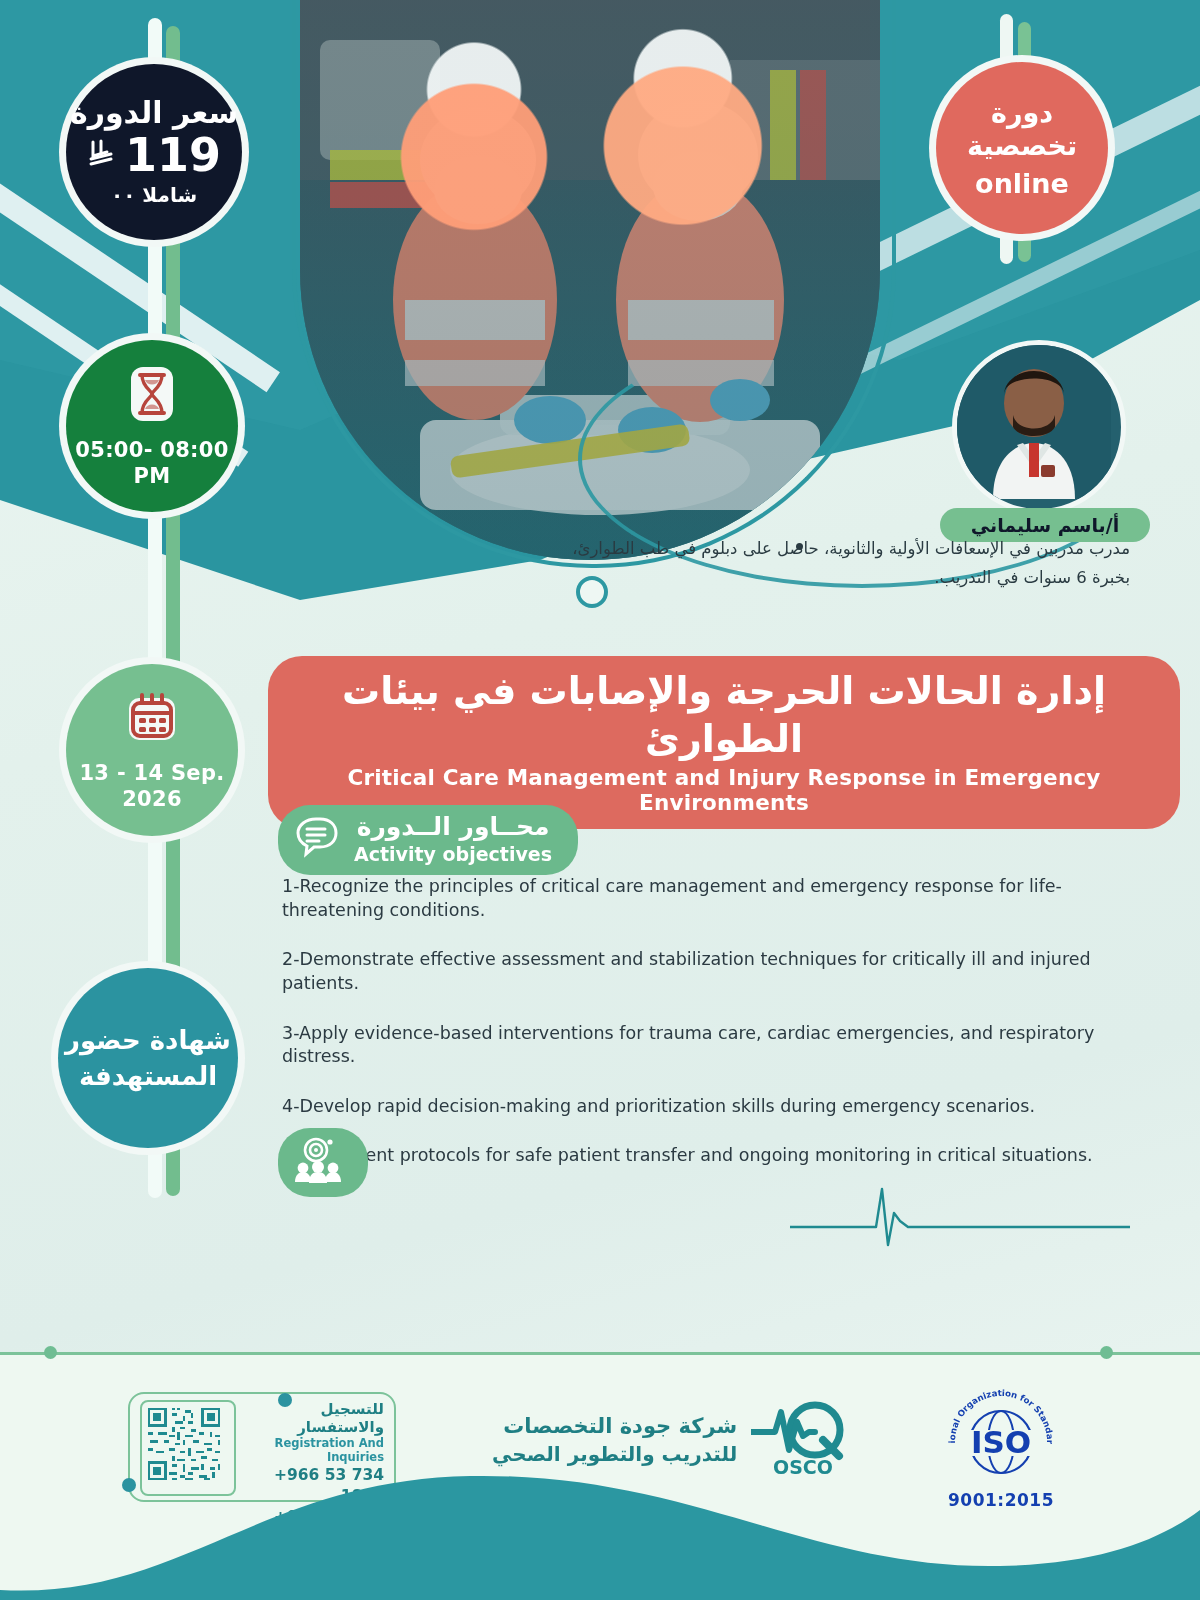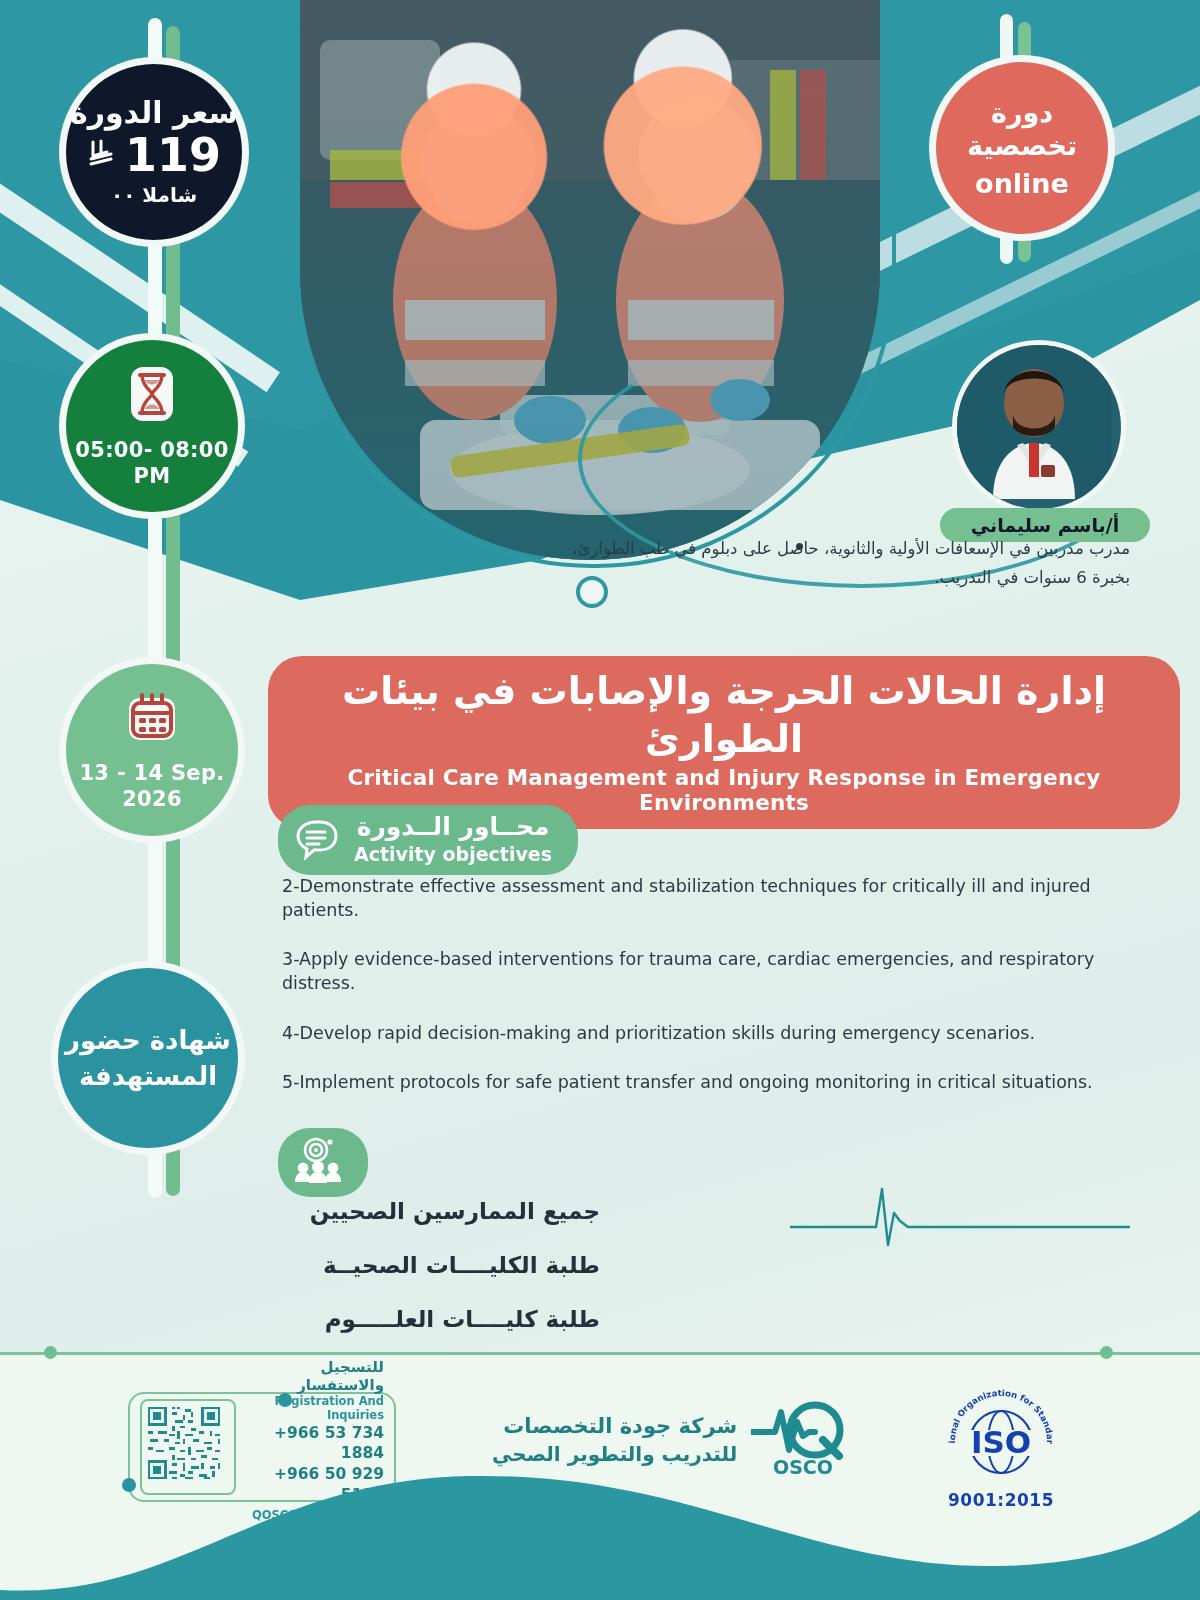--- a/index.html
+++ b/index.html
@@ -139,21 +139,21 @@
   
   .title-banner{
     position:absolute;left:268px;top:656px;width:860px;padding:12px 26px 14px;
     background:#dd6a5f;border-radius:34px;color:#fff;text-align:center;
   }
   .title-ar{font-size:38px;font-weight:800;direction:rtl;line-height:1.25;letter-spacing:0px;}
   .title-en{font-size:21.5px;font-weight:700;margin-top:2px;letter-spacing:.2px;}
 
   
   .pill{
-    position:absolute;display:flex;align-items:flex-end;gap:14px;
+    position:absolute;display:flex;align-items:flex-start;gap:14px;
     background:#6bb98c;border-radius:32px;padding:8px 26px 9px 16px;color:#fff;
   }
   .pill-txt{text-align:center;}
   .pill-ar{font-size:25px;font-weight:800;direction:rtl;line-height:1.15;}
   .pill-en{font-size:19px;font-weight:700;line-height:1.2;margin-top:1px;}
   .pill-objectives{left:278px;top:805px;}
   .pill-audience{left:278px;top:1128px;}
 
   
   .obj-list{position:absolute;left:282px;top:875px;width:852px;}
@@ -164,21 +164,21 @@
 
   
   .aud-list{position:absolute;right:600px;top:1198px;text-align:right;direction:rtl;}
   .aud-item{font-size:23px;font-weight:700;color:#23323a;margin-bottom:28px;white-space:nowrap;}
 
   .ecg{position:absolute;left:790px;top:1175px;}
 
   
   .contact-card{
     position:absolute;left:128px;top:1392px;width:268px;height:110px;
-    border:2px solid #7cc39a;border-radius:16px;display:flex;align-items:center;gap:10px;
+    border:2px solid #7cc39a;border-radius:16px;display:flex;gap:10px;
     padding:6px 10px;box-sizing:border-box;background:transparent;
   }
   .qr{width:86px;height:86px;border:2px solid #7cc39a;border-radius:8px;padding:3px;background:#eef8f1;}
   .contact-txt{text-align:right;direction:rtl;color:#1f7f84;flex:1;}
   .c-ar{font-size:15px;font-weight:800;line-height:1.2;}
   .c-en{font-size:11.5px;font-weight:700;line-height:1.25;color:#2b93a0;}
   .c-ph{font-size:15.5px;font-weight:800;line-height:1.35;direction:ltr;text-align:right;color:#1f7f84;}
   .c-soc{font-size:11.5px;font-weight:700;color:#2b93a0;direction:ltr;text-align:right;margin-top:2px;}
   .card-dot{position:absolute;width:14px;height:14px;border-radius:50%;background:#2b93a0;}
   .cd-1{left:278px;top:1393px;}
@@ -344,20 +344,21 @@
         <path d="M13 16 H31 M13 22 H31 M13 28 H25" stroke="#fff" stroke-width="3" stroke-linecap="round"></path>
       </svg>
     </span>
     <span class="pill-txt">
       <span class="pill-ar" style="display:block">محــاور الــدورة</span>
       <span class="pill-en" style="display:block">Activity objectives</span>
     </span>
   </div>
 
   <div class="obj-list">
+    <div class="obj-item">1-Recognize the principles of critical care management and emergency response for life-threatening conditions.</div>
     <div class="obj-item">2-Demonstrate effective assessment and stabilization techniques for critically ill and injured patients.</div>
     <div class="obj-item">3-Apply evidence-based interventions for trauma care, cardiac emergencies, and respiratory distress.</div>
     <div class="obj-item">4-Develop rapid decision-making and prioritization skills during emergency scenarios.</div>
     <div class="obj-item">5-Implement protocols for safe patient transfer and ongoing monitoring in critical situations.</div>
   </div>
 
   <div class="pill pill-audience">
     <span>
       <svg width="48" height="48" viewBox="0 0 48 48">
         <circle cx="22" cy="14" r="11" fill="none" stroke="#fff" stroke-width="2.6"></circle>
@@ -367,25 +368,20 @@
         <circle cx="9" cy="32" r="5.4" fill="#fff"></circle>
         <circle cx="24" cy="31" r="6" fill="#fff"></circle>
         <circle cx="39" cy="32" r="5.4" fill="#fff"></circle>
         <path d="M1 46 C1 39 5 36 9 36 C13 36 17 39 17 46Z" fill="#fff"></path>
         <path d="M15 47 C15 39 19 36 24 36 C29 36 33 39 33 47Z" fill="#fff"></path>
         <path d="M31 46 C31 39 35 36 39 36 C43 36 47 39 47 46Z" fill="#fff"></path>
       </svg>
     </span>
   </div>
 
-  <div class="aud-list">
-    <div class="aud-item">جميع الممارسين الصحيين</div>
-    <div class="aud-item">طلبة الكليــــات الصحيــة</div>
-    <div class="aud-item">طلبة كليــــات العلـــــوم</div>
-  </div>
 
   <span class="ecg">
     <svg width="340" height="80" viewBox="0 0 340 80">
       <path d="M0 52 H78 L86 52 L92 14 L98 70 L104 38 L110 46 L118 52 H340" fill="none" stroke="#1f8a90" stroke-width="2.4" stroke-linejoin="round"></path>
     </svg>
   </span>
 
   <div class="footer-band"></div>
   <div class="footer-dot fd-l"></div>
   <div class="footer-dot fd-r"></div>

